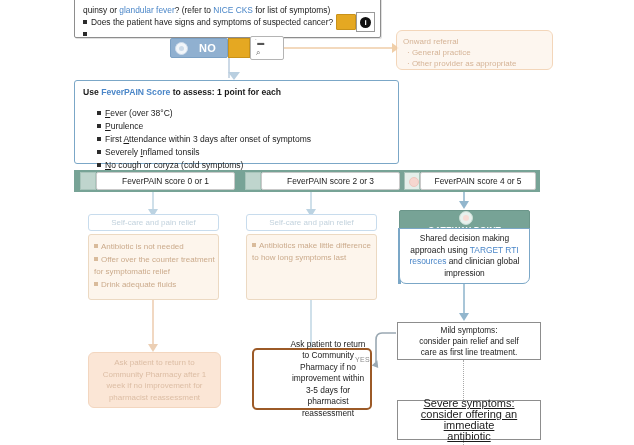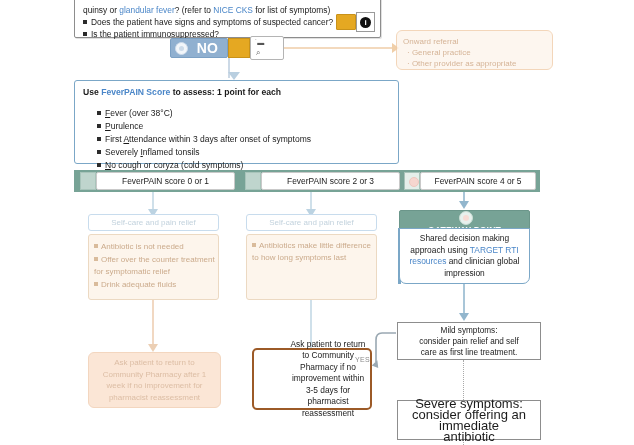--- a/index.html
+++ b/index.html
@@ -45,21 +45,21 @@
     display:flex;align-items:center;
   }
   #no-pill .radio{
     width:11px;height:11px;border-radius:50%;background:#f2f6fa;
     border:1px solid #cfdceb;margin-left:4px;position:relative;
   }
   #no-pill .radio:after{
     content:"";position:absolute;left:3px;top:3px;width:5px;height:5px;
     border-radius:50%;background:#cddbe9;
   }
-  #no-label{flex:1;text-align:center;font-size:14px;color:#ffffff;
+  #no-label{flex:1;text-align:center;font-size:11px;color:#ffffff;
             font-weight:bold;letter-spacing:.3px;}
   #no-swatch{
     left:228px;top:38px;width:22px;height:20px;background:#e5a822;
     border:1px solid #c9921a;
   }
   #no-iconbox{
     left:250px;top:36px;width:34px;height:24px;background:#fff;
     border:1px solid #b4b4b4;border-radius:2px;
   }
   #no-iconbox .glyph{
@@ -185,21 +185,21 @@
     left:397px;top:322px;width:144px;height:38px;background:#fff;
     border:1.6px solid #8d8d8d;
     display:flex;align-items:center;justify-content:center;
   }
   #mild-box .t{font-size:8.2px;line-height:11px;text-align:center;padding:0 4px;}
   #sev-box{
     left:397px;top:400px;width:144px;height:40px;background:#fff;
     border:1.6px solid #8d8d8d;
     display:flex;align-items:center;justify-content:center;
   }
-  #sev-box .t{font-size:13px;line-height:11px;text-align:center;padding:0 4px;}
+  #sev-box .t{font-size:11px;line-height:11px;text-align:center;padding:0 4px;text-decoration:underline;}
 
   
   .vline{position:absolute;width:2px;background:#cfe0ea;}
   .vline.peach{background:#f1d8c2;}
   .vline:after{
     content:"";position:absolute;left:-4px;bottom:-7px;
     border-left:5px solid transparent;border-right:5px solid transparent;
     border-top:8px solid #bcd3e2;
   }
   .vline.peach:after{border-top-color:#eccfb4;}
@@ -221,21 +221,21 @@
 <div id="stage">
 
   <div class="abs" id="topbox">
     <div class="abs t line" style="left:0;top:26px;width:300px;">
       <span>quinsy or </span><span class="link">glandular fever</span><span>? (refer to </span><span class="link">NICE CKS</span><span> for list of symptoms)</span>
     </div>
     <div class="abs t line" style="left:0;top:38px;width:300px;">
       <span class="bullet"></span><span>Does the patient have signs and symptoms of suspected cancer?</span>
     </div>
     <div class="abs t line" style="left:0;top:50px;width:300px;">
-      <span class="bullet"></span><span>Is the patient immunosuppressed?</span>
+      <span class="bullet"></span>
     </div>
   </div>
   <div class="abs" id="info-swatch"></div>
   <div class="abs" id="info-box">
     <span class="i-circle">i</span>
   </div>
 
   <div class="abs" id="no-pill">
     <span class="radio"></span>
     <span id="no-label">NO</span>

